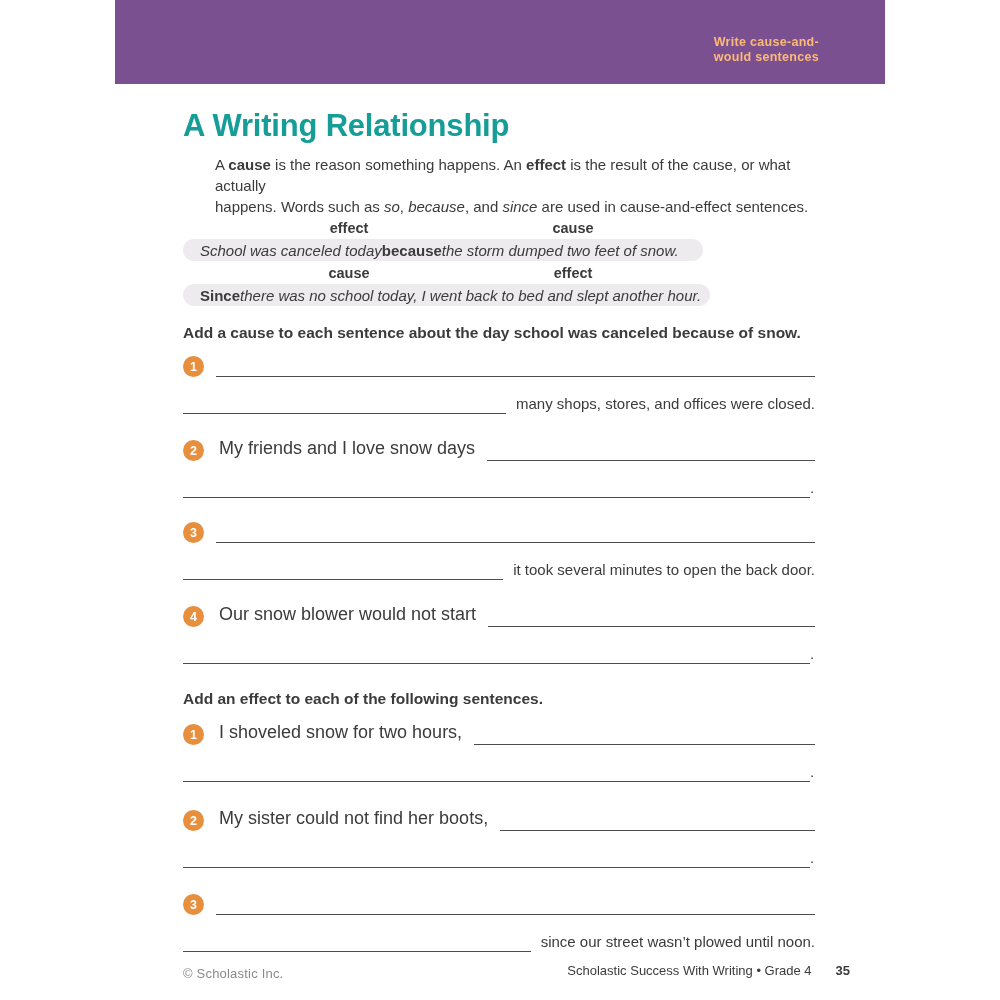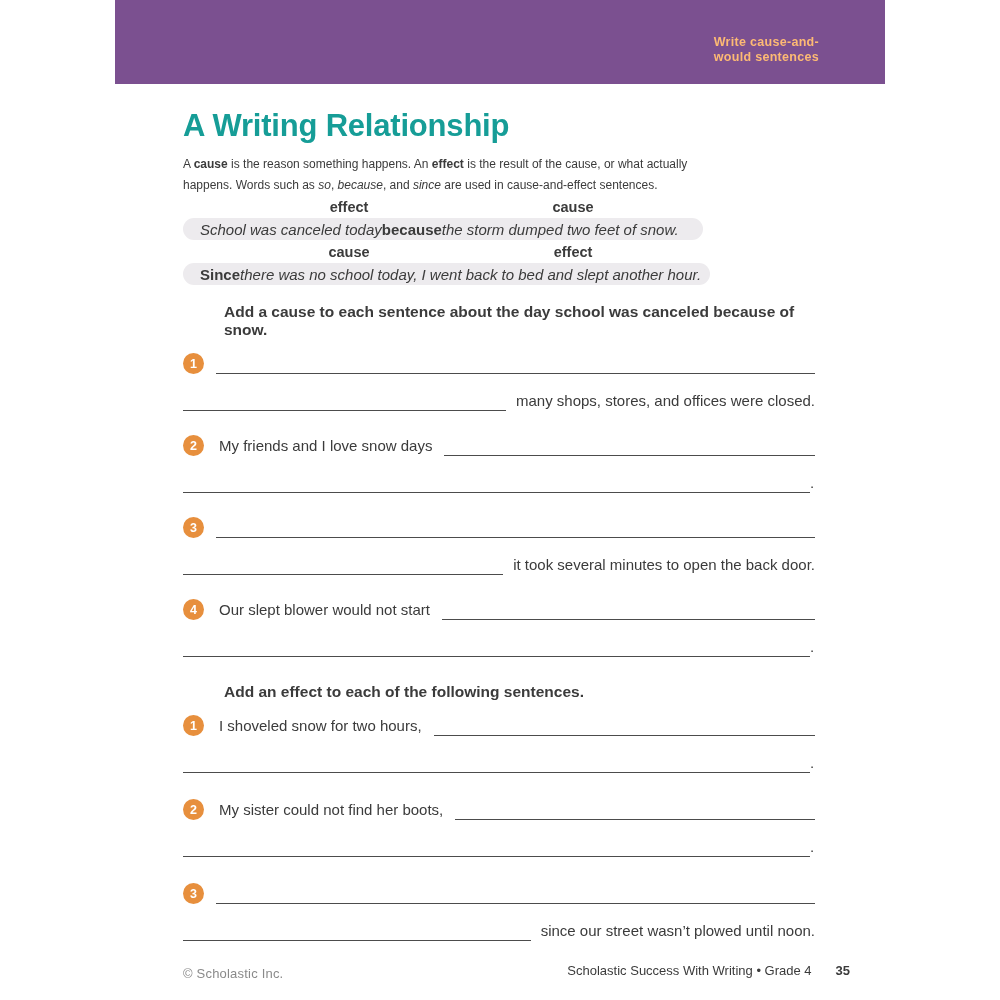--- a/index.html
+++ b/index.html
@@ -18,58 +18,58 @@
     text-align:right; color:#fdba74; font-weight:bold;
     font-size:12.5px; line-height:14.5px; letter-spacing:0.3px;
   }
   .content {
     position:absolute; left:183px; top:108px; width:632px;
   }
   .page-title {
     font-size:31px; font-weight:800; color:#169d97; letter-spacing:-0.2px;
   }
   .intro {
-    margin-top:10px; font-size:12px; line-height:21px; color:#3b3b3b;
+    margin-top:10px; font-size:15px; line-height:21px; color:#3b3b3b;margin-left:32px;
   }
   .intro b { font-weight:bold; }
   .intro i { font-style:italic; }
   .label-row {
     position:relative; height:16px; margin-top:3px;
     font-weight:bold; font-size:14.5px;
   }
   .label-row .lab { position:absolute; width:130px; text-align:center; }
   .lab.pos1 { left:101px; }
   .lab.pos2 { left:325px; }
   .pill {
     margin-top:3px; height:22px; border-radius:12px; background:#edebee;
     display:flex; align-items:center; padding-left:17px;
     font-size:15px; font-style:italic; white-space:nowrap;
   }
   .pill b { font-style:normal; font-weight:bold; }
   .pill-1 { width:520px; }
   .pill-2 { width:527px; }
   .instruction {
-    font-weight:bold; font-size:15.5px; color:#3b3b3b;margin-left:41px;
+    font-weight:bold; font-size:15.5px; color:#3b3b3b;
   }
   .instr-a { margin-top:18px; }
   .instr-b { margin-top:26px; }
   .row { display:flex; align-items:flex-end; }
   .row1 { margin-top:24px; }
   .row1.first { margin-top:14px; }
   .sec-b .row1 { margin-top:26px; }
   .sec-b .row1.first { margin-top:14px; }
   .row2 { margin-top:17px; }
   .num-circle {
     flex:none; width:21px; height:21px; border-radius:50%;
     background:#e78f3d; color:#ffffff; font-size:12.5px; font-weight:bold;
     display:flex; align-items:center; justify-content:center;
     margin-bottom:0;
   }
   .prefix {
-    white-space:nowrap; font-size:15px; margin-left:15px; padding-bottom:2px;
+    white-space:nowrap; font-size:18px; margin-left:15px; padding-bottom:2px;
   }
   .blank {
     flex:1; border-bottom:1.6px solid #4c4c4c; height:20px; min-width:40px;
   }
   .row1 .blank { margin-left:12px; }
   .suffix {
     white-space:nowrap; font-size:15px; margin-left:10px; padding-bottom:2px;
   }
   .line-end { font-size:15px; padding-bottom:2px; width:5px; }
   .footer-left {
@@ -149,21 +149,21 @@
         <span class="num-circle">3</span>
         <span class="blank"></span>
       </div>
       <div class="row row2">
         <span class="blank"></span>
         <span class="suffix">it took several minutes to open the back door.</span>
       </div>
 
       <div class="row row1">
         <span class="num-circle">4</span>
-        <span class="prefix">Our slept blower would not start</span>
+        <span class="prefix">Our snow blower would not start</span>
         <span class="blank"></span>
       </div>
       <div class="row row2">
         <span class="blank" style="margin-left:0;"></span>
         <span class="line-end">.</span>
       </div>
 
     </div>
 
     <div class="instruction instr-b">Add an effect to each of the following sentences.</div>

